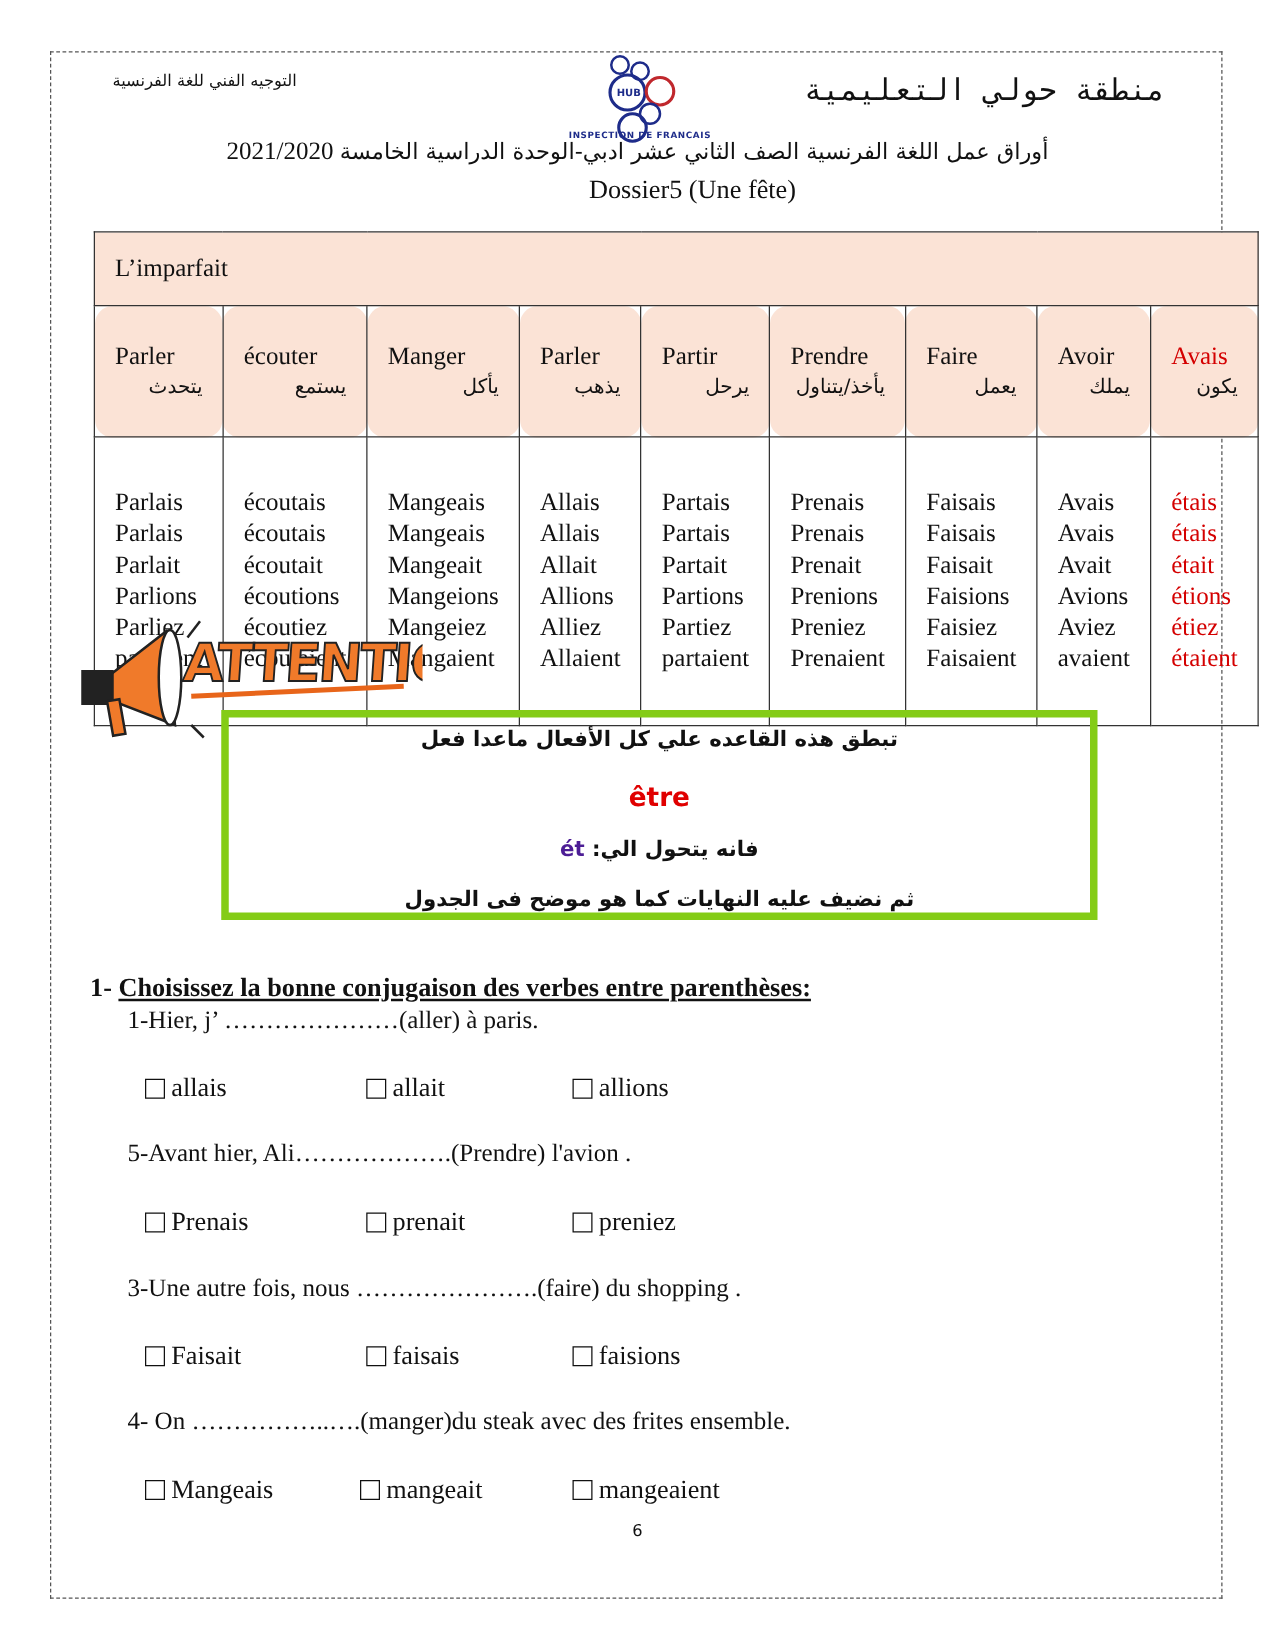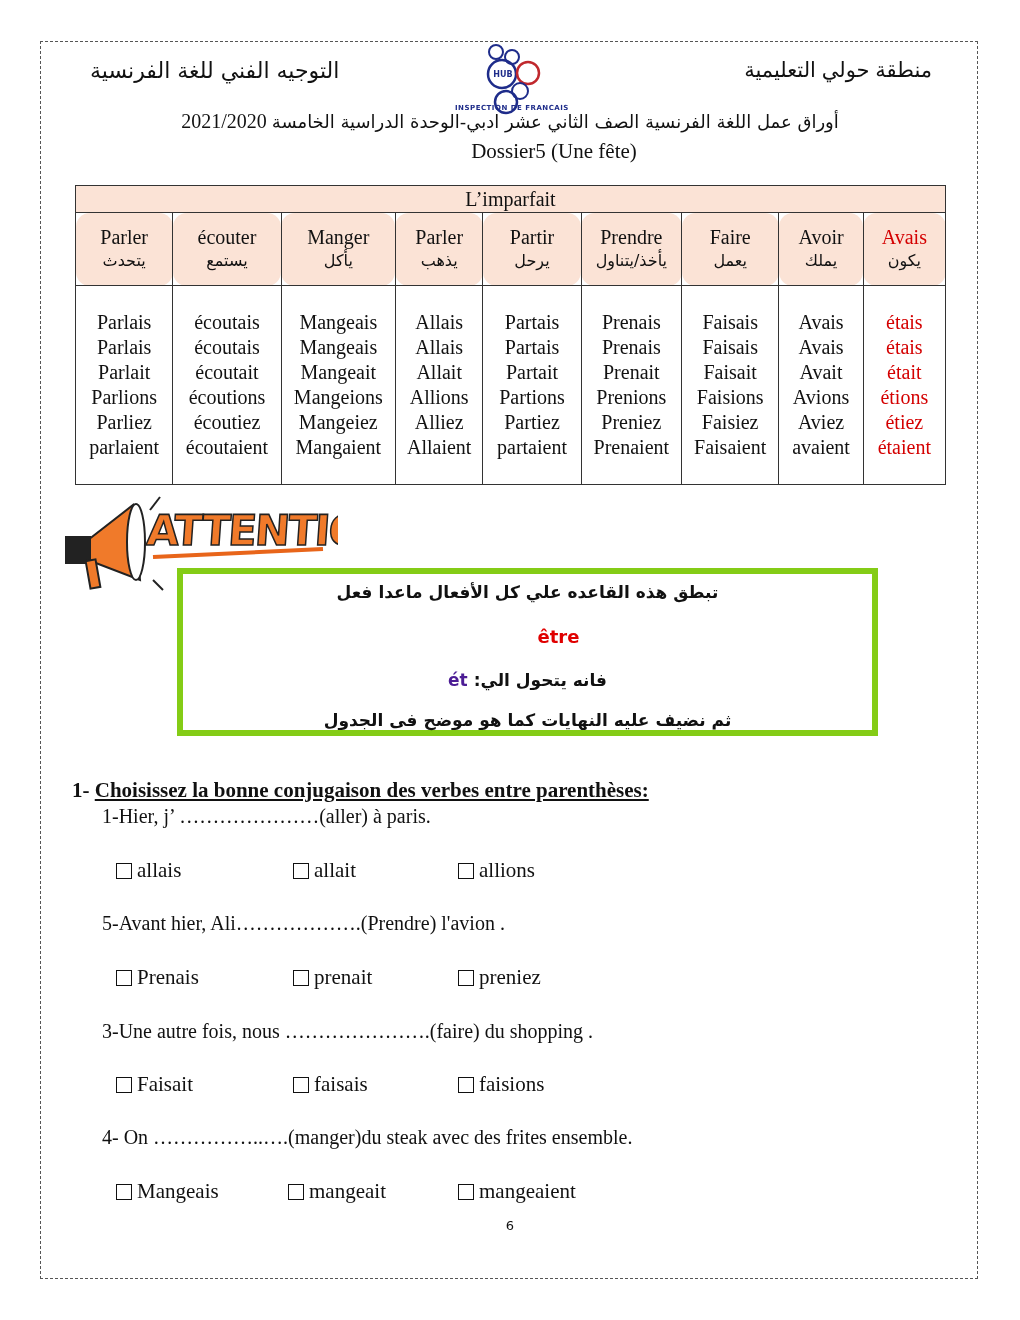--- a/index.html
+++ b/index.html
@@ -1,46 +1,46 @@
 <!DOCTYPE html>
 <html><head>
   <meta charset="utf-8">
   <style>
     html, body { margin: 0; padding: 0; background: #ffffff; }
     body { width: 1020px; height: 1320px; position: relative; overflow: hidden;
       font-family: "Liberation Serif", serif; color: #111; }
     .page-frame { position: absolute; left: 40px; top: 41px; width: 938px; height: 1238px;
       border: 1px dashed #555; box-sizing: border-box; }
-    .hdr-right { position: absolute; right: 88px; top: 58px; font-size: 21px; direction: rtl;
-      font-family: Liberation Sans, sans-serif; }
-    .hdr-left { position: absolute; left: 90px; top: 58px; font-size: 22px; direction: rtl;
+    .hdr-right { position: absolute; right: 88px; top: 58px; font-size: 24px; direction: rtl;
+      font-family: Liberation Mono, monospace; }
+    .hdr-left { position: absolute; left: 90px; top: 58px; font-size: 13px; direction: rtl;
       font-family: "DejaVu Sans", sans-serif; }
     .logo { position: absolute; left: 448px; top: 44px; width: 125px; height: 74px; }
     .logo-caption { position: absolute; left: 455px; top: 104px; font-family: "DejaVu Sans", sans-serif;
       font-weight: bold; font-size: 7px; color: #1e2c8a; letter-spacing: 0.5px; }
     .title-line { position: absolute; left: 0; width: 1020px; text-align: center; }
     .title-ar { top: 110px; font-size: 20px; }
     .title-ar .ar { direction: rtl; unicode-bidi: embed; font-family: "DejaVu Sans", sans-serif; font-size: 18px; }
     .title-dossier { top: 139px; font-size: 21px; margin-left: 44px; }
 
     table.conj { position: absolute; left: 75px; top: 185px; width: 871px; border-collapse: collapse;
       font-size: 20px; }
-    table.conj td { border: 1.5px solid #333; text-align: center; vertical-align: middle; padding: 0; }
+    table.conj td { border: 1.5px solid #333; vertical-align: middle; padding: 16px; }
     table.conj tr.head-row td { background: #fbe3d6; height: 26px; }
     table.conj tr.verb-row td { background: #fbe3d6; height: 72px; line-height: 24px; border-radius: 14px; }
     table.conj tr.body-row td { height: 198px; line-height: 25px; vertical-align: middle; }
     .ar-sm { font-family: "DejaVu Sans", sans-serif; font-size: 16px; direction: rtl; display: block; }
     .red { color: #d40000; }
 
     .attention { position: absolute; left: 58px; top: 485px; width: 280px; height: 110px; }
     .rule-box { position: absolute; left: 177px; top: 568px; width: 701px; height: 168px;
       border: 6px solid #84cc16; box-sizing: border-box; text-align: center;
       font-family: "DejaVu Sans", sans-serif; font-weight: bold; font-size: 17px; }
     .rule-box .line { position: absolute; left: 0; width: 100%; direction: rtl; }
-    .rule-box .l1 { top: 8px; } .rule-box .l2 { top: 52px; color: #e00000; direction: ltr; font-size: 18px; margin-left: 31px; }
+    .rule-box .l1 { top: 8px; } .rule-box .l2 { top: 52px; color: #e00000; direction: ltr; font-size: 21px; }
     .rule-box .l3 { top: 96px; } .rule-box .l4 { top: 136px; }
     .et { color: #4c1d95; }
 
     .ex-title { position: absolute; left: 72px; top: 778px; font-size: 21px; font-weight: bold; }
     .ex-title u { text-decoration: underline; }
     .q { position: absolute; left: 102px; font-size: 20px; }
     .opt { position: absolute; font-size: 21px; display: flex; align-items: center; }
     .box { display: inline-block; width: 16px; height: 16px; border: 1.5px solid #111; margin-right: 5px; box-sizing: border-box; }
     .pagenum { position: absolute; left: 0; width: 1020px; text-align: center; top: 1218px;
       font-family: "DejaVu Sans", sans-serif; font-size: 13px; }

